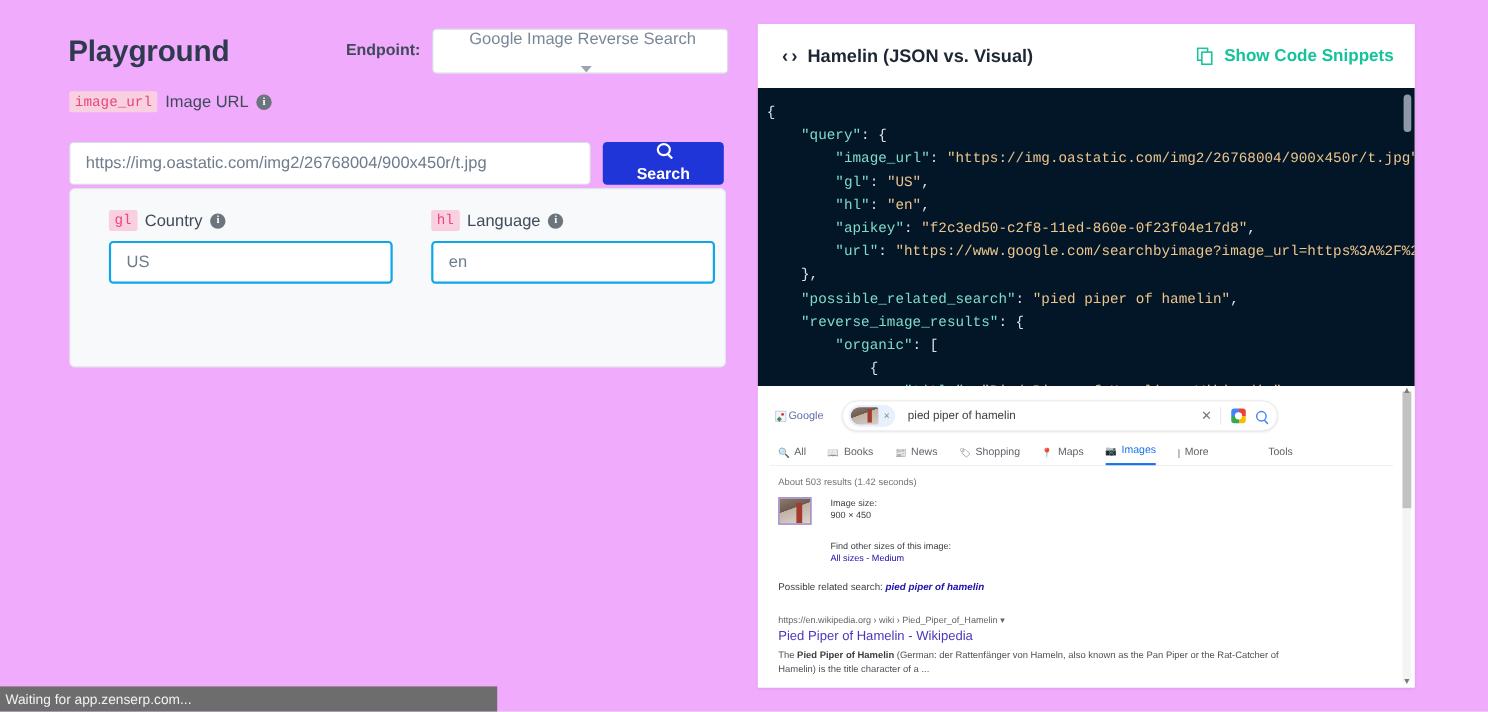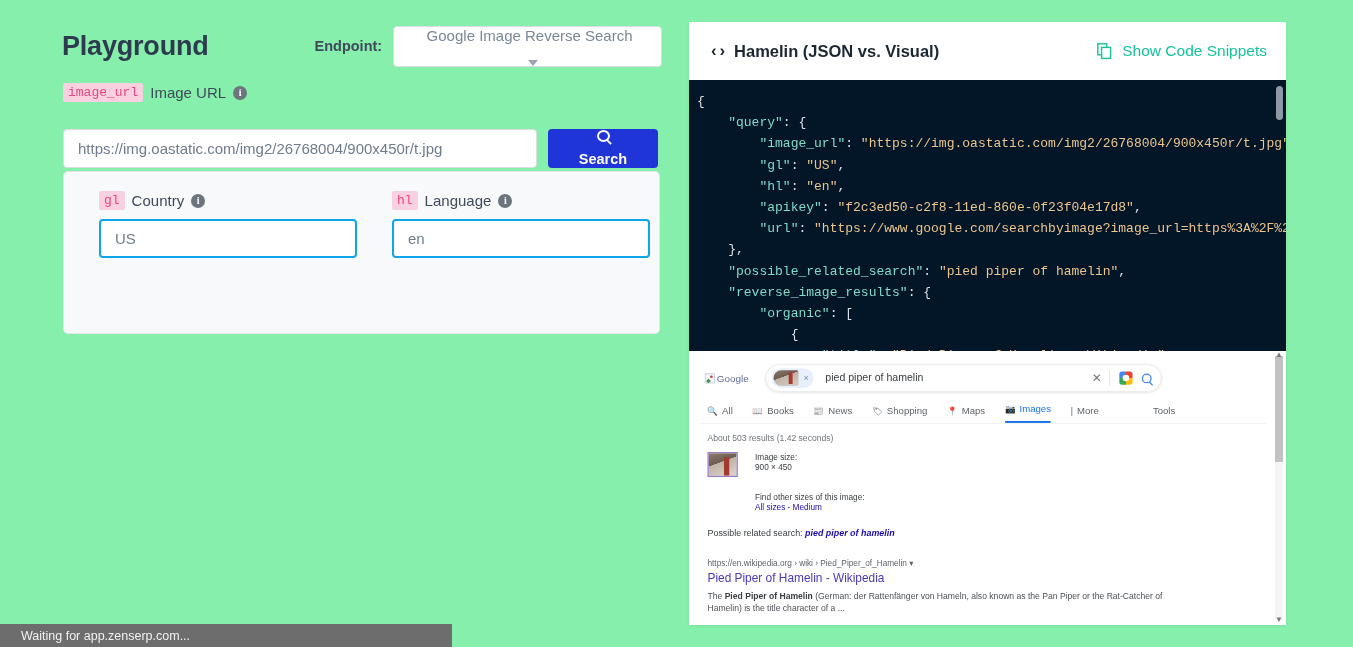--- a/index.html
+++ b/index.html
@@ -6,21 +6,21 @@
   html, body {
     margin: 0; padding: 0;
     width: 1353px; height: 647px;
     overflow: hidden;
     background: #e9edf1;
     font-family: "Liberation Sans", sans-serif;
   }
   .page {
     position: relative;
     width: 1353px; height: 647px;
-    background: #86efac;
+    background: #f0abfc;
   }
 
   
   .left {
     position: absolute;
     left: 0; top: 0;
     width: 688px; height: 647px;
   }
   .top-row {
     position: absolute;
@@ -215,21 +215,21 @@
     font-size: 16.5px;
     font-weight: bold;
     color: #1d2733;
     flex: 1;
     white-space: nowrap;
   }
   .snippets-link {
     display: flex; align-items: center; gap: 8px;
     color: #15c39a;
     font-size: 15.5px;
-    font-weight: normal;
+    font-weight: bold;
     cursor: pointer;
     white-space: nowrap;
   }
 
   
   .json-wrap {
     position: relative;
     height: 271px;
     background: #021627;
     overflow: hidden;
@@ -470,21 +470,21 @@
 
   
   .statusbar {
     position: absolute;
     left: 0; bottom: 0;
     width: 452px; height: 23px;
     background: #6d6d6d;
     color: #f1f1f1;
     font-size: 12.5px;
     display: flex; align-items: center;
-    padding-left: 21px;
+    padding-left: 5px;
     white-space: nowrap;
   }
 </style>
 </head>
 <body>
 
 <div class="page">
 
   <div class="left">
 

